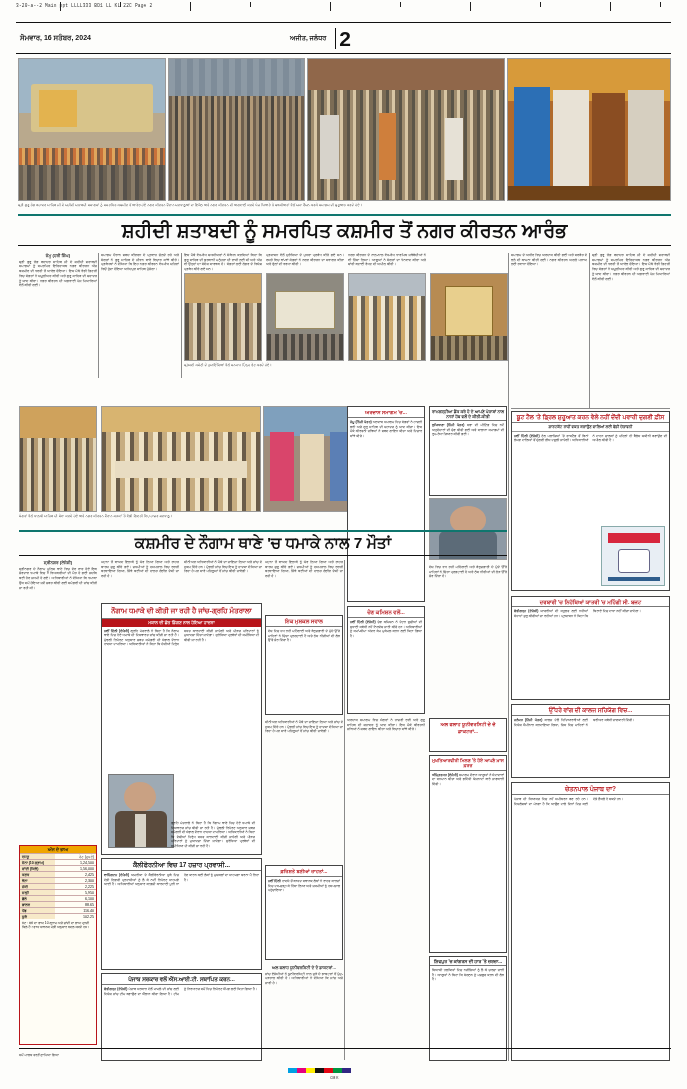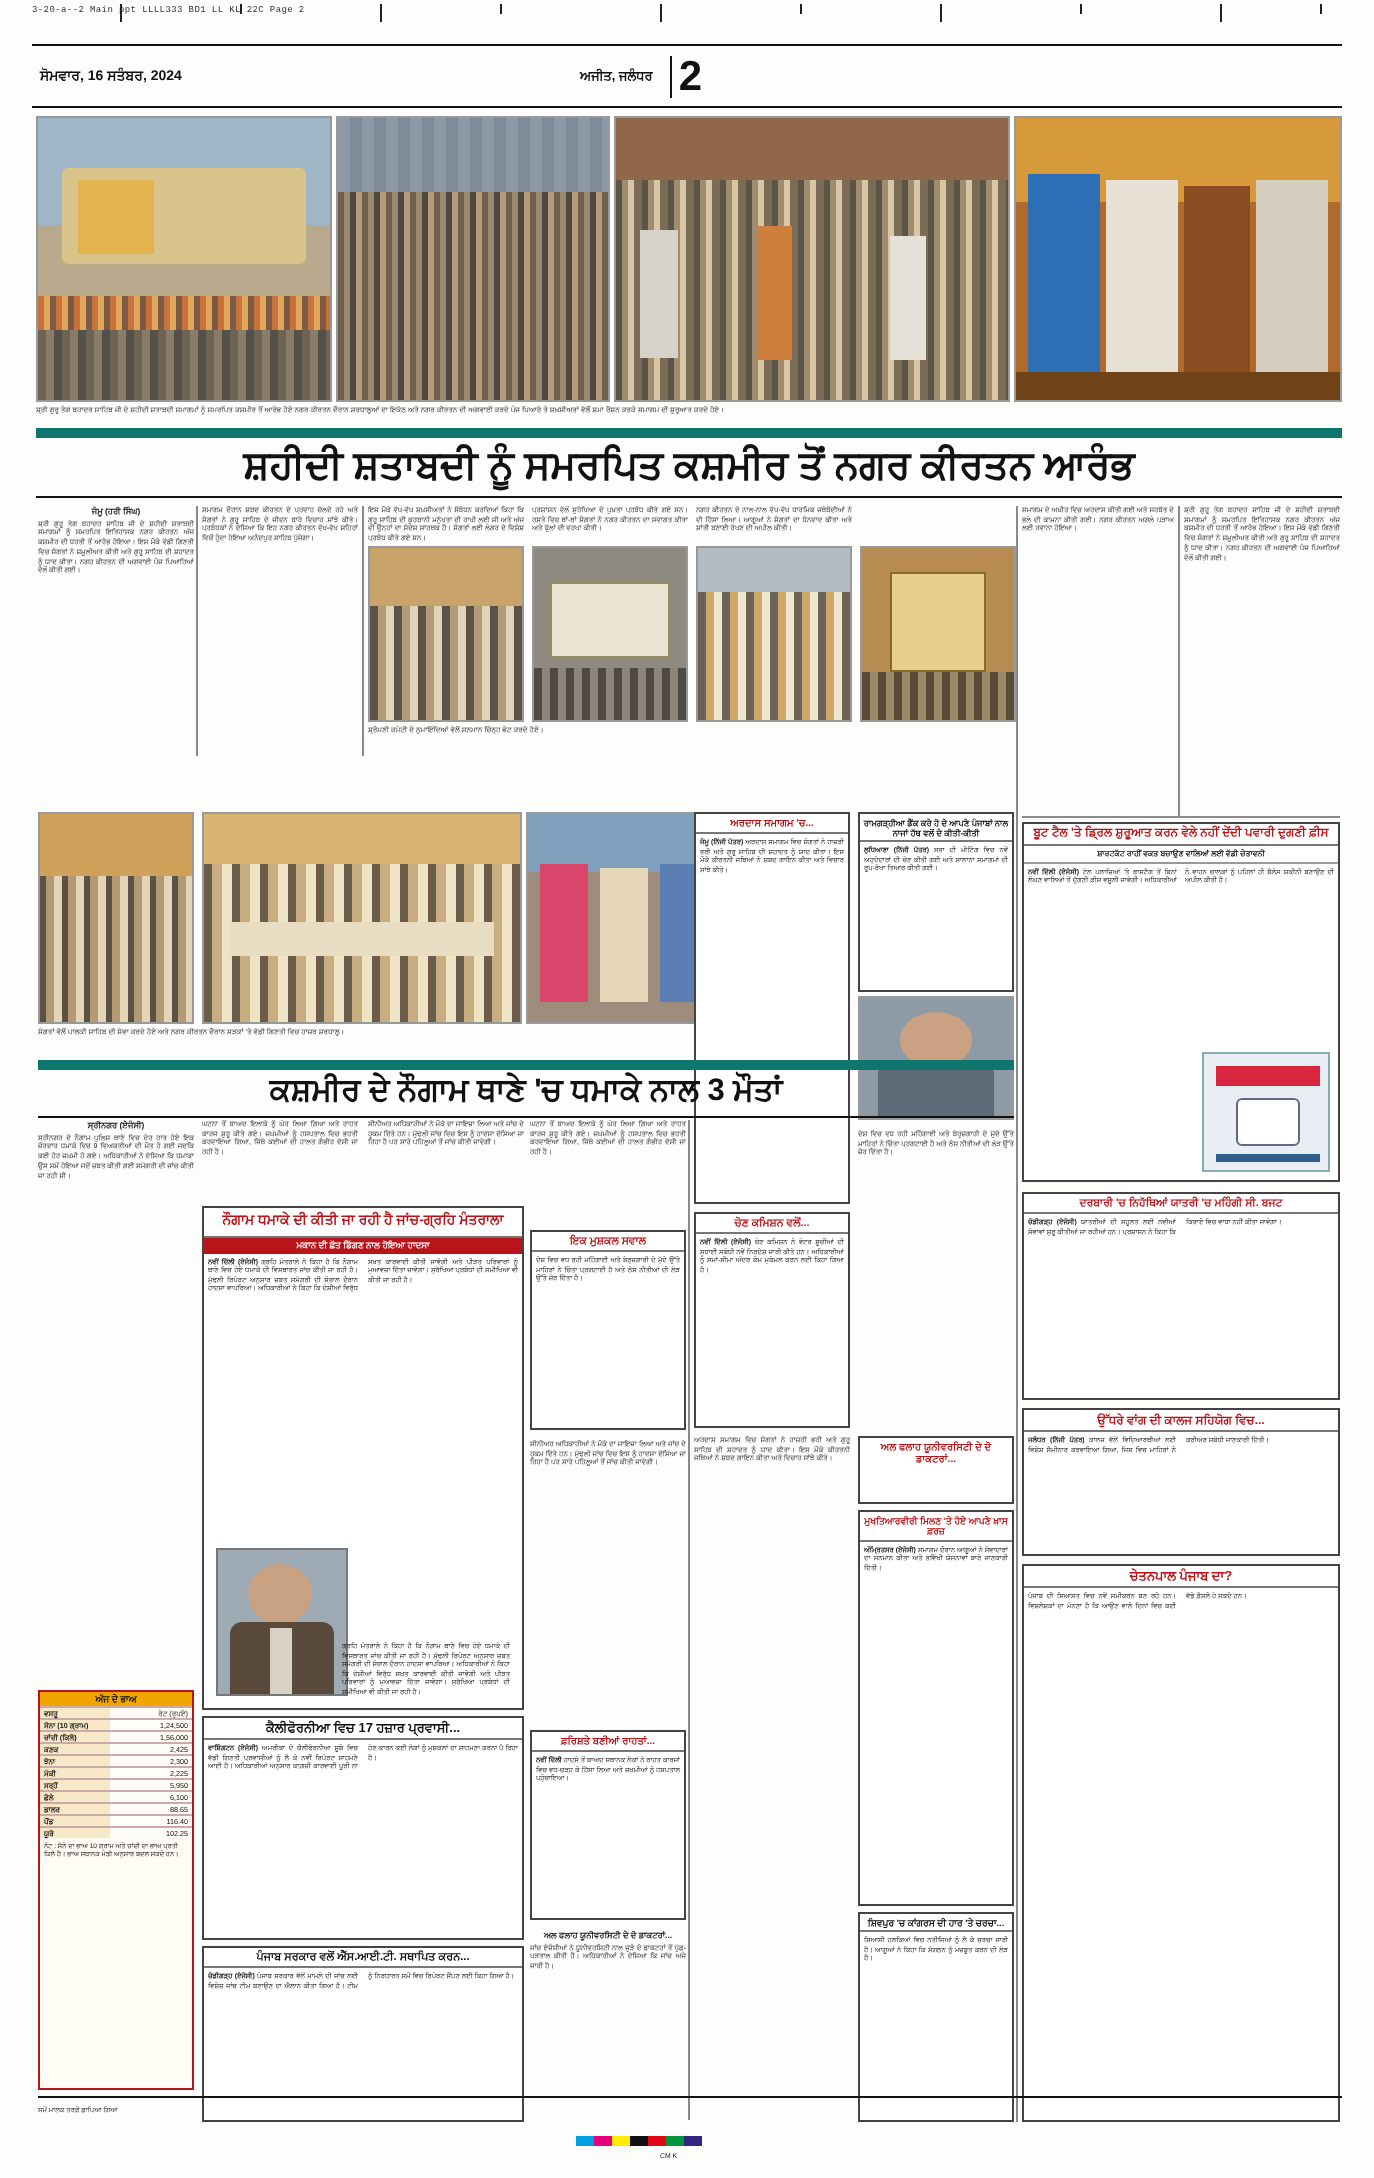--- a/index.html
+++ b/index.html
@@ -70,21 +70,21 @@
   .photo .ph-inner { position: absolute; inset: 0; }
   .cap {
     position: absolute;
     font-size: 3.6px; line-height: 1.25; color: #222; text-align: justify;
   }
   .headline {
     position: absolute;
     font-weight: bold; color: #111; text-align: center;
     line-height: 1.05;
   }
-  .rule-top { border-top: 5px solid #0f766e; }
+  .rule-top { border-top: 2px solid #0f766e; }
   .rule-bot { border-bottom: 1px solid #111; }
   .col {
     position: absolute;
     font-size: 3.5px; line-height: 1.35; text-align: justify; color: #1a1a1a;
     overflow: hidden;
   }
   .col .ttl { display:block; font-weight: bold; font-size: 4.2px; text-align:center; margin-bottom: 1px; }
   .vline { position: absolute; width: 0; border-left: .5px solid #8a8a8a; }
   .hline { position: absolute; height: 0; border-top: .5px solid #8a8a8a; }
   .hline.dark { border-top: 1px solid #111; }
@@ -286,21 +286,21 @@
       <b>ਨਵੀਂ ਦਿੱਲੀ (ਏਜੰਸੀ)</b>
       <span class="txt">ਟੋਲ ਪਲਾਜ਼ਿਆਂ 'ਤੇ ਫਾਸਟੈਗ ਤੋਂ ਬਿਨਾਂ ਲੰਘਣ ਵਾਲਿਆਂ ਤੋਂ ਦੁੱਗਣੀ ਫ਼ੀਸ ਵਸੂਲੀ ਜਾਵੇਗੀ। ਅਧਿਕਾਰੀਆਂ ਨੇ ਵਾਹਨ ਚਾਲਕਾਂ ਨੂੰ ਪਹਿਲਾਂ ਹੀ ਬੈਲੰਸ ਯਕੀਨੀ ਬਣਾਉਣ ਦੀ ਅਪੀਲ ਕੀਤੀ ਹੈ।</span>
     </div>
     <div style="position:absolute;right:4px;bottom:4px;width:64px;height:60px;background:#e8eef4;border:.6px solid #8aa;">
       <div style="position:absolute;left:6px;top:6px;width:52px;height:10px;background:#d7263d;"></div>
       <div style="position:absolute;left:16px;top:22px;width:32px;height:24px;background:#fff;border:.6px solid #668;border-radius:3px;"></div>
       <div style="position:absolute;left:6px;bottom:4px;width:52px;height:4px;background:#2f5d8c;"></div>
     </div>
   </div>
 
-  <div class="headline rule-top rule-bot" style="left:19px; top:530px; width:488px; font-size:15.5px; padding:3px 0 4px;">ਕਸ਼ਮੀਰ ਦੇ ਨੌਗਾਮ ਥਾਣੇ 'ਚ ਧਮਾਕੇ ਨਾਲ 3 ਮੌਤਾਂ</div>
+  <div class="headline rule-top rule-bot" style="left:19px; top:530px; width:488px; font-size:15.5px; padding:3px 0 4px;">ਕਸ਼ਮੀਰ ਦੇ ਨੌਗਾਮ ਥਾਣੇ 'ਚ ਧਮਾਕੇ ਨਾਲ 7 ਮੌਤਾਂ</div>
 
   <div class="col" style="left:19px; top:560px; width:78px; height:280px;">
     <span class="ttl">ਸ੍ਰੀਨਗਰ (ਏਜੰਸੀ)</span>
     <span class="txt">ਸ੍ਰੀਨਗਰ ਦੇ ਨੌਗਾਮ ਪੁਲਿਸ ਥਾਣੇ ਵਿਚ ਦੇਰ ਰਾਤ ਹੋਏ ਇਕ ਜ਼ੋਰਦਾਰ ਧਮਾਕੇ ਵਿਚ 9 ਵਿਅਕਤੀਆਂ ਦੀ ਮੌਤ ਹੋ ਗਈ ਜਦਕਿ ਕਈ ਹੋਰ ਜ਼ਖ਼ਮੀ ਹੋ ਗਏ। ਅਧਿਕਾਰੀਆਂ ਨੇ ਦੱਸਿਆ ਕਿ ਧਮਾਕਾ ਉਸ ਸਮੇਂ ਹੋਇਆ ਜਦੋਂ ਜ਼ਬਤ ਕੀਤੀ ਗਈ ਸਮੱਗਰੀ ਦੀ ਜਾਂਚ ਕੀਤੀ ਜਾ ਰਹੀ ਸੀ।</span>
   </div>
   <div class="col" style="left:101px; top:560px; width:78px; height:40px;">
     <span class="txt">ਘਟਨਾ ਤੋਂ ਬਾਅਦ ਇਲਾਕੇ ਨੂੰ ਘੇਰ ਲਿਆ ਗਿਆ ਅਤੇ ਰਾਹਤ ਕਾਰਜ ਸ਼ੁਰੂ ਕੀਤੇ ਗਏ। ਜ਼ਖ਼ਮੀਆਂ ਨੂੰ ਹਸਪਤਾਲ ਵਿਚ ਭਰਤੀ ਕਰਵਾਇਆ ਗਿਆ, ਜਿੱਥੇ ਕਈਆਂ ਦੀ ਹਾਲਤ ਗੰਭੀਰ ਦੱਸੀ ਜਾ ਰਹੀ ਹੈ।</span>
   </div>
   <div class="col" style="left:184px; top:560px; width:78px; height:40px;">
     <span class="txt">ਸੀਨੀਅਰ ਅਧਿਕਾਰੀਆਂ ਨੇ ਮੌਕੇ ਦਾ ਜਾਇਜ਼ਾ ਲਿਆ ਅਤੇ ਜਾਂਚ ਦੇ ਹੁਕਮ ਦਿੱਤੇ ਹਨ। ਮੁੱਢਲੀ ਜਾਂਚ ਵਿਚ ਇਸ ਨੂੰ ਹਾਦਸਾ ਦੱਸਿਆ ਜਾ ਰਿਹਾ ਹੈ ਪਰ ਸਾਰੇ ਪਹਿਲੂਆਂ ਤੋਂ ਜਾਂਚ ਕੀਤੀ ਜਾਵੇਗੀ।</span>

